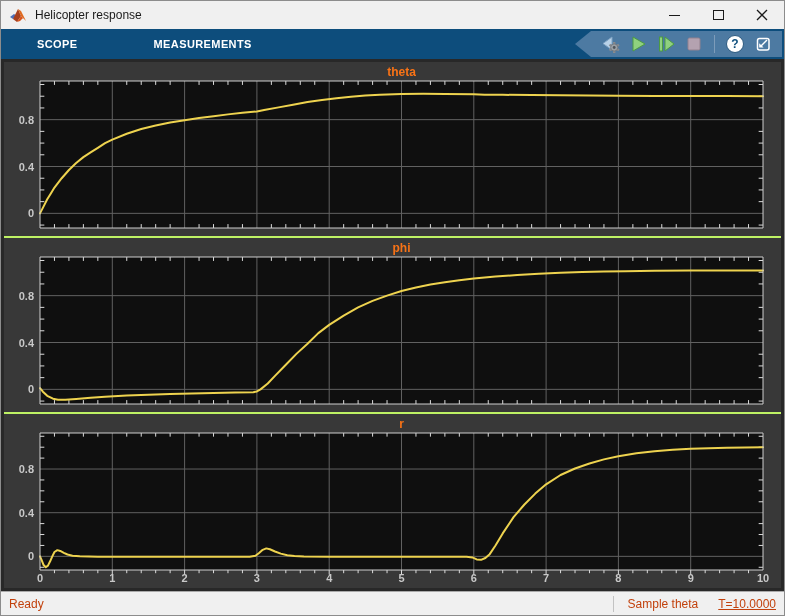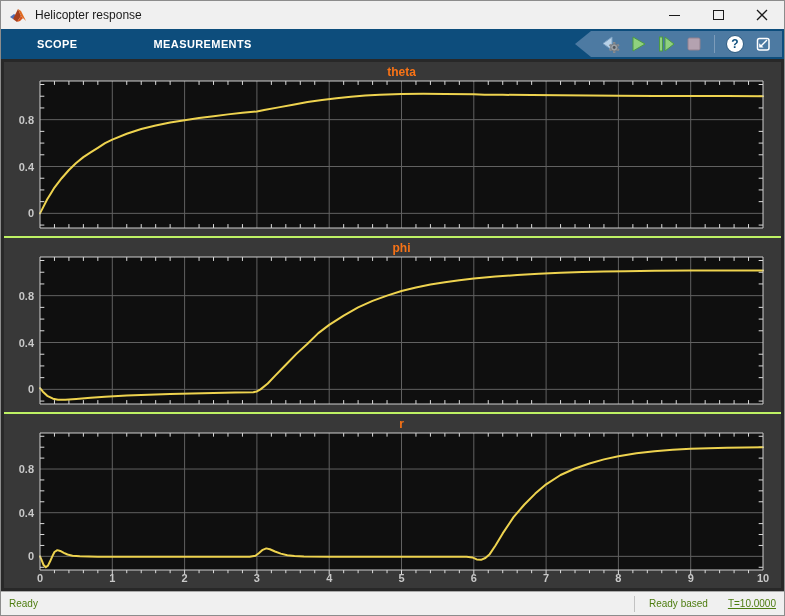--- a/index.html
+++ b/index.html
@@ -40,21 +40,21 @@
   .ylabels span { position:absolute; right:6px; transform:translateY(-50%);
     color:#c8c8c8; font-size:11px; font-weight:bold;margin-left:48px; }
   .plot-area { flex:1 1 auto; position:relative; min-width:0; }
   .plot-area svg { position:absolute; inset:0; width:100%; height:100%; display:block; overflow:visible; }
   .xlabels { height:16px; margin:0 18px 2px 36px; position:relative; flex:0 0 auto; }
   .xlabels span { position:absolute; top:2px; transform:translateX(-50%);
     color:#c8c8c8; font-size:11px; font-weight:bold; }
   .bottom-pad { height:8px; flex:0 0 auto; }
   
   .statusbar { height:24px; background:#f0f0f0; border-top:1px solid #aaaaaa;
-    display:flex; align-items:center; font-size:10px; color:#4d7c0f; flex:0 0 auto; }
+    display:flex; align-items:center; font-size:12px; color:#c2410c; flex:0 0 auto; }
   .status-left { flex:1; padding-left:8px; }
   .status-sep { width:1px; height:16px; background:#c2c2c2; }
   .status-cell { padding:0 14px; }
   .status-time { padding:0 8px 0 6px;text-decoration:underline; }
 </style>
 </head>
 <body>
 
 <div class="window">
 
@@ -540,17 +540,17 @@
           <span style="left: 90%;">9</span>
           <span style="left: 100%;">10</span>
         </div>
     </section>
 
   </div>
 
   <div class="statusbar">
     <span class="status-left">Ready</span>
     <span class="status-sep"></span>
-    <span class="status-cell">Ready based</span>
+    <span class="status-cell">Sample theta</span>
     <span class="status-time">T=10.0000</span>
   </div>
 
 </div>
 
 </body></html>

